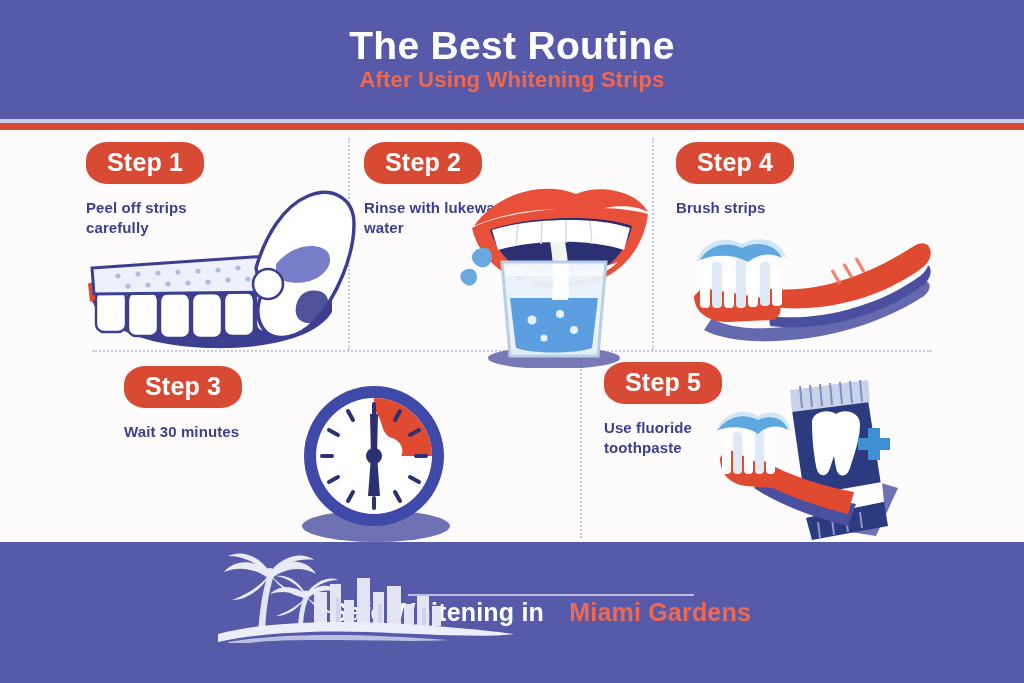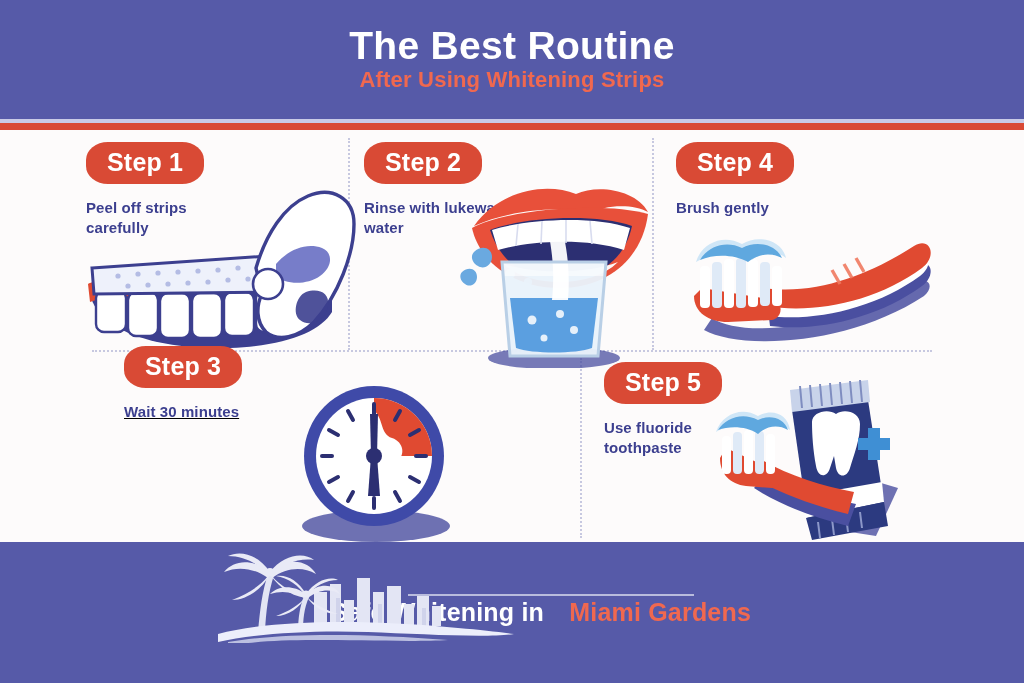--- a/index.html
+++ b/index.html
@@ -184,21 +184,21 @@
         </g>
 
         <path d="M92 62 C98 92 98 112 96 132 L112 132 C114 108 112 84 106 60 Z" fill="#ffffff" opacity=".95"></path>
         <path d="M46 94 L150 94 L148 108 L48 108 Z" fill="#ffffff" opacity=".55"></path>
         <path d="M46 94 L150 94 L142 188 L54 188 Z" fill="none" stroke="#b9cfe6" stroke-width="3"></path>
       </svg>
     </div>
 
     <div class="cell" style="left:676px;top:12px;">
       <div class="badge">Step 4</div>
-      <div class="steplabel wide">Brush gently</div>
+      <div class="steplabel wide">Brush strips</div>
     </div>
     <div class="art" style="left:672px;top:96px;">
       <svg width="270" height="125" viewBox="0 0 270 125">
 
         <path d="M40 92 C70 112 160 104 246 58 C258 50 262 62 252 70 C176 120 68 124 32 104 Z" fill="#4a4fa0" opacity=".85"></path>
 
         <path d="M96 84 C150 90 206 66 246 40 C260 32 264 50 250 60 C206 92 146 106 98 100 Z" fill="#4a4fa0"></path>
 
         <path d="M94 74 C148 80 204 56 244 30 C258 22 262 40 248 50 C204 82 144 96 96 90 Z" fill="#ffffff"></path>
 
@@ -221,21 +221,21 @@
           <rect x="100" y="40" width="10" height="40" rx="4" fill="#ffffff"></rect>
         </g>
 
         <path d="M24 36 C30 16 52 8 70 18 C86 8 110 14 114 32 C104 24 90 26 80 34
                  C66 24 40 26 24 36 Z" fill="#cfe6f7"></path>
         <path d="M28 34 C36 20 54 14 70 22 C84 14 104 18 110 32 C98 26 86 28 76 36
                  C62 28 42 28 28 34 Z" fill="#5fa8df"></path>
       </svg>
     </div>
 
-    <div class="cell" style="left:124px;top:216px;text-decoration:underline;">
+    <div class="cell" style="left:124px;top:236px;">
       <div class="badge">Step 3</div>
       <div class="steplabel wide">Wait 30 minutes</div>
     </div>
     <div class="art" style="left:288px;top:250px;">
       <svg width="180" height="165" viewBox="0 0 180 165">
         <ellipse cx="88" cy="146" rx="74" ry="16" fill="#4a4fa0" opacity=".8"></ellipse>
         <circle cx="86" cy="76" r="70" fill="#3f4aa8"></circle>
         <circle cx="86" cy="76" r="58" fill="#ffffff"></circle>
 
         <path d="M86 76 L86 18 A58 58 0 0 1 144 76 Z" fill="#e04a31"></path>

